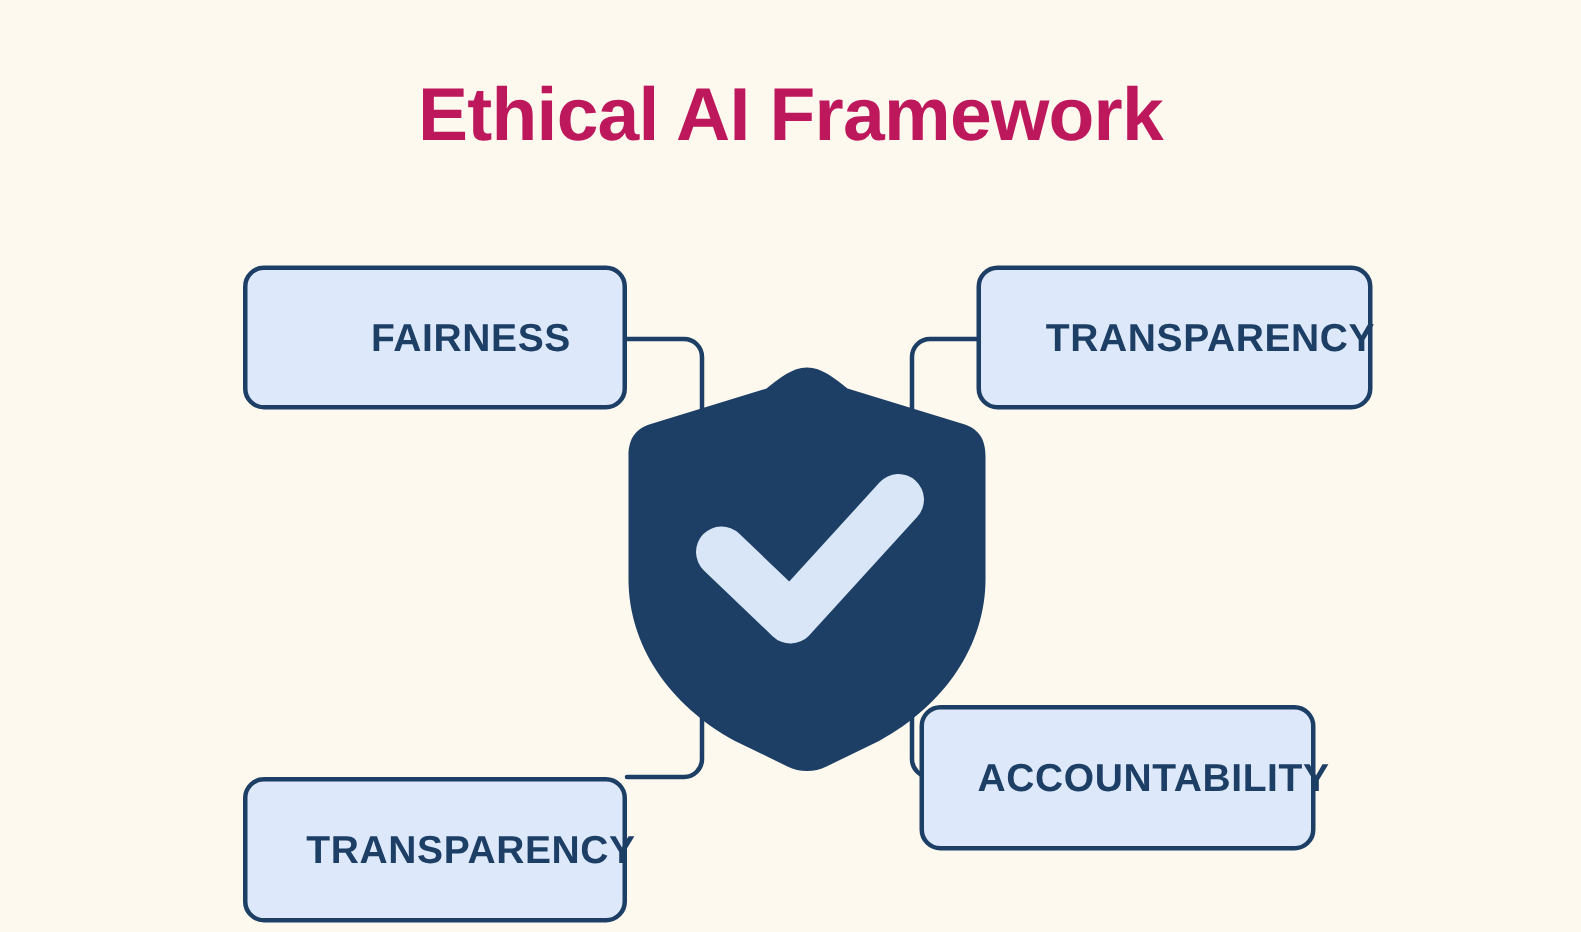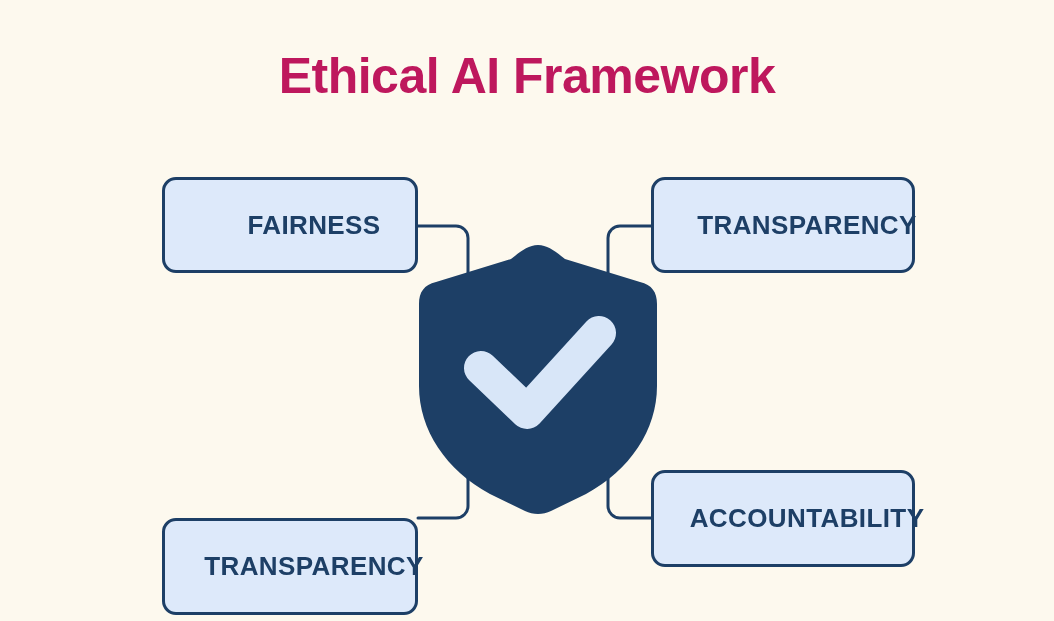--- a/index.html
+++ b/index.html
@@ -60,21 +60,21 @@
   .node-label {
     font-size: 26px;
     font-weight: bold;
     color: #1d3f66;
     letter-spacing: 0.4px;
     white-space: nowrap;
   }
   #node-fairness      { left: 162px; top: 177px; width: 256px; height: 96px; }
   #node-inclusiveness { left: 651px; top: 177px; width: 264px; height: 96px; }
   #node-transparency  { left: 162px; top: 470px; width: 256px; height: 97px; margin-top: 48px; }
-  #node-accountability{ left: 651px; top: 470px; width: 264px; height: 97px; }
+  #node-accountability{ left: 613px; top: 470px; width: 264px; height: 97px; }
 </style>
 </head>
 <body>
 
 <div id="canvas">
 
   <div id="page-title">Ethical AI Framework</div>
 
   <svg class="connector-layer" viewBox="0 0 1054 621" width="1054" height="621">
     <g fill="none" stroke="#1d3f66" stroke-width="3" stroke-linecap="round">

